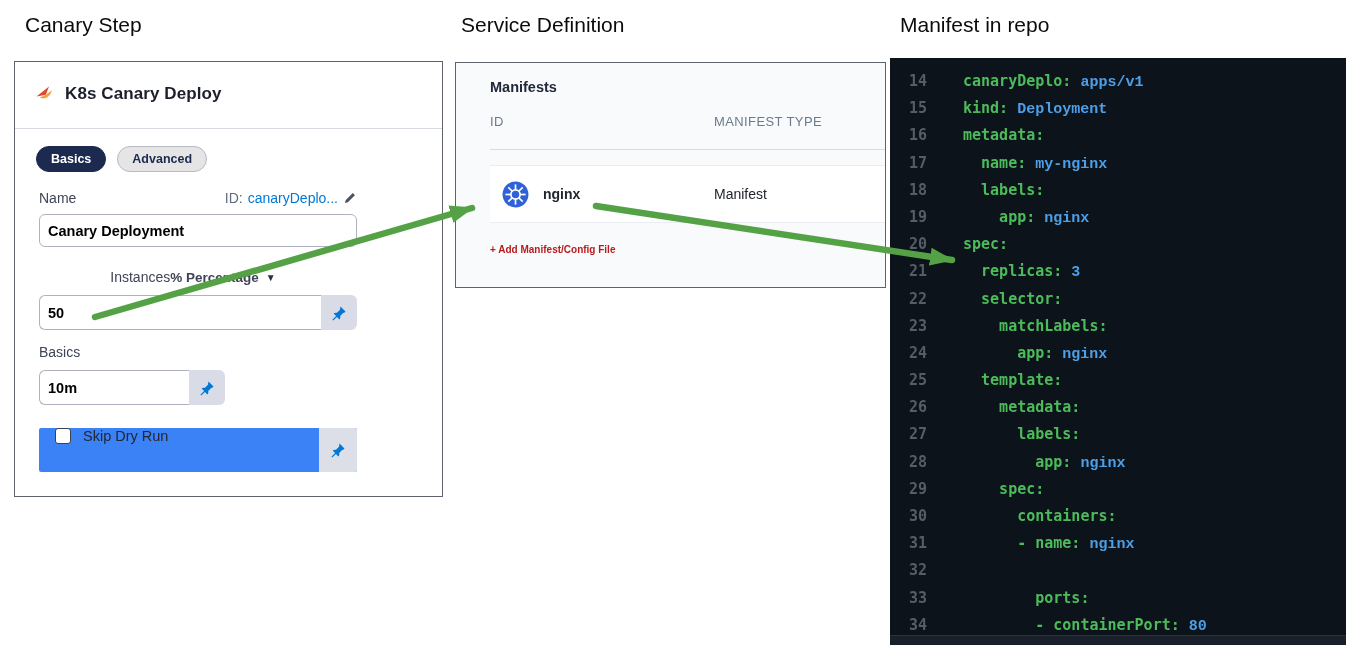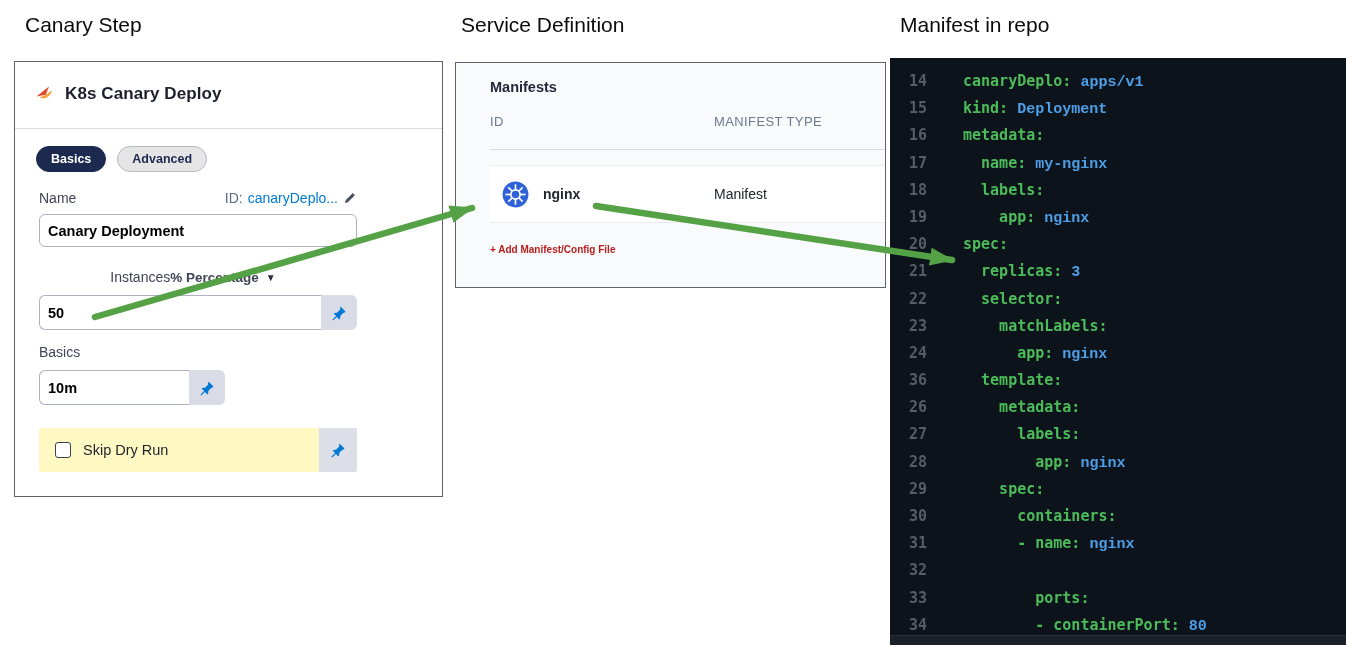--- a/index.html
+++ b/index.html
@@ -46,22 +46,22 @@
   .g-timeout  { left:24px; top:308px; }
   .inp-in-group { height:35px; border-radius:6px 0 0 6px; border-right:none; }
   .i-instances { width:282px; }
   .i-timeout { width:150px; }
   .pin-addon {
     width:36px; height:35px; background:#d9dce6; border-radius:0 6px 6px 0;
     display:flex; align-items:center; justify-content:center; cursor:pointer;
   }
   .lbl-timeout { position:absolute; left:24px; top:282px; }
   .skip-row {
-    position:absolute; left:24px; top:366px; width:318px; height:44px; background:#fef9c3;
-    display:flex; align-items:center; padding-left:16px; border-radius:2px;
+    position:absolute; left:24px; top:366px; width:318px; height:44px; background:#3b82f6;
+    display:flex; padding-left:16px; border-radius:2px;
   }
   .checkbox { width:16px; height:16px; border:1.6px solid #3c4150; border-radius:3px; background:#fff; cursor:pointer; flex:none; }
   .skip-label { margin-left:12px; font-size:14.5px; color:#23262f; }
   .skip-pin { margin-left:auto; width:38px; height:44px; background:#dcdfe8; border-radius:0 2px 2px 0; display:flex; align-items:center; justify-content:center; cursor:pointer; }
 
   
   .panel2 {
     position:absolute; left:455px; top:62px; width:431px; height:226px;
     background:#f9fafb; border:1.5px solid #5d626c;
   }
@@ -248,21 +248,21 @@
         </div>
         <div class="code-line">
           <span class="ln">23</span>
           <span class="code"><span class="tok-key">    matchLabels:</span><span class="tok-val"></span></span>
         </div>
         <div class="code-line">
           <span class="ln">24</span>
           <span class="code"><span class="tok-key">      app:</span><span class="tok-val"> nginx</span></span>
         </div>
         <div class="code-line">
-          <span class="ln">36</span>
+          <span class="ln">25</span>
           <span class="code"><span class="tok-key">  template:</span><span class="tok-val"></span></span>
         </div>
         <div class="code-line">
           <span class="ln">26</span>
           <span class="code"><span class="tok-key">    metadata:</span><span class="tok-val"></span></span>
         </div>
         <div class="code-line">
           <span class="ln">27</span>
           <span class="code"><span class="tok-key">      labels:</span><span class="tok-val"></span></span>
         </div>

